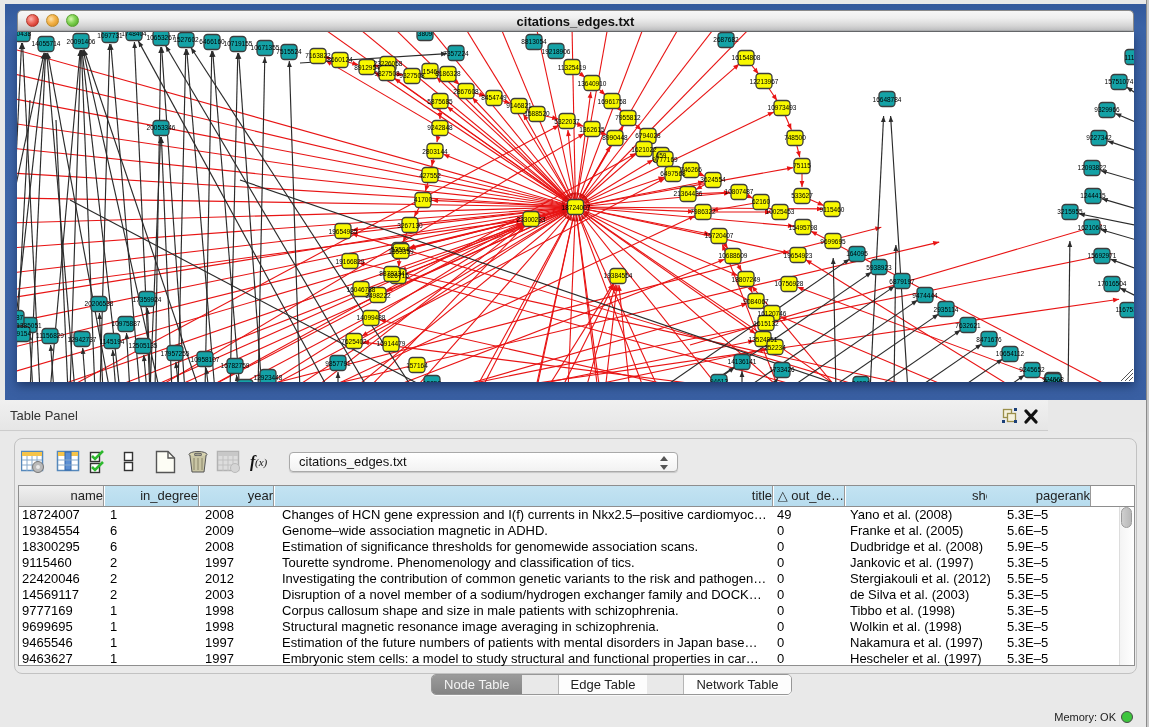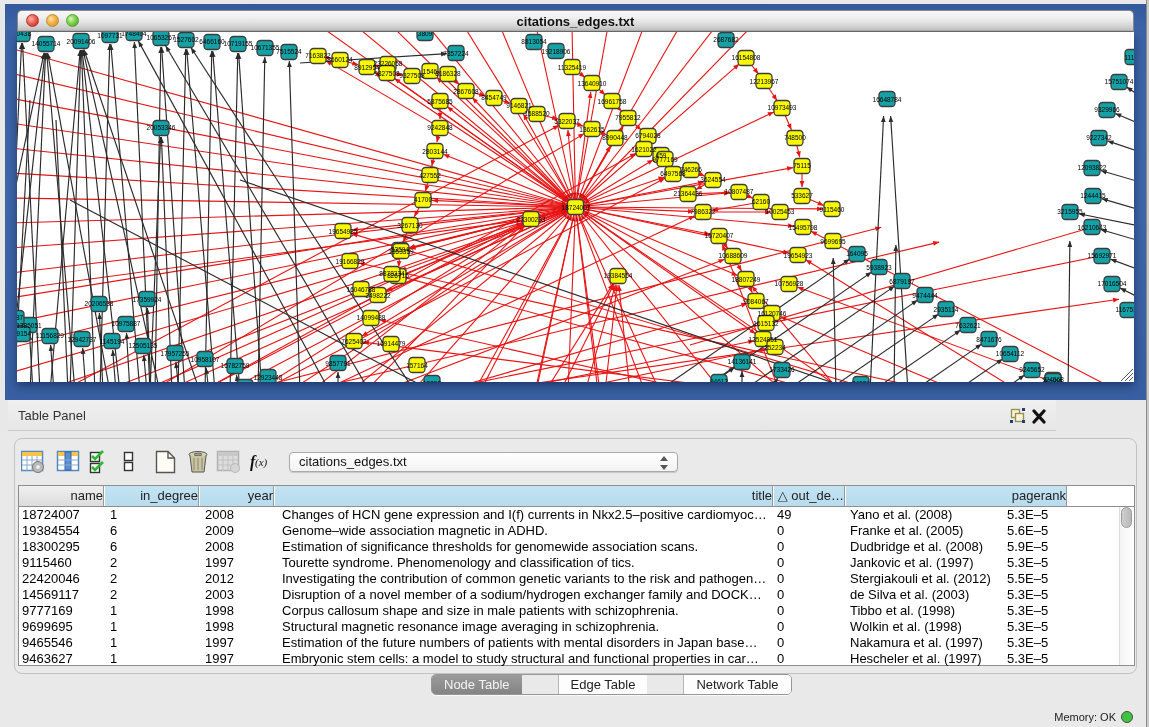--- a/index.html
+++ b/index.html
@@ -9,21 +9,21 @@
   border-radius:5px 5px 0 0;
   background:linear-gradient(180deg,#f7f7f7 0%,#efefef 35%,#d9d9d9 70%,#c7c7c7 96%,#9c9c9c 100%);
   border:1px solid #8a8a8a; border-bottom:1px solid #6f6f6f; }
 .tl { position:absolute; top:14px; width:13px; height:13px; border-radius:50%; }
 #title { position:absolute; top:14px; left:17px; width:1117px; text-align:center;
   font-size:13px; font-weight:bold; color:#111; }
 #canvas { position:absolute; left:17px; top:32px; width:1117px; height:350px;
   background:#fff; overflow:hidden;
   box-shadow:0 4px 9px rgba(10,25,60,.55); }
 #tpheader { position:absolute; left:0; top:400px; width:1048px; height:31px;
-  background:linear-gradient(180deg,#f0f0f0,#e6e6e6); border-bottom:1px solid #cccccc;margin-left:8px; }
+  background:linear-gradient(180deg,#f0f0f0,#e6e6e6); border-bottom:1px solid #cccccc; }
 #tpheader .t { position:absolute; left:10px; top:8px; font-size:13px; color:#333; }
 #panel { position:absolute; left:0; top:432px; width:1149px; height:295px; background:#e9e9e9; }
 #container { position:absolute; left:14px; top:6px; width:1123px; height:236px;
   border:1px solid #c2c2c2; border-radius:8px; background:#eaeaea; }
 #dropdown { position:absolute; left:289px; top:452px; width:389px; height:20px;
   background:linear-gradient(180deg,#ffffff,#f2f2f2); border:1px solid #a9a9a9; border-radius:4px;
   box-shadow:0 1px 1px rgba(0,0,0,.15); font-size:13px; color:#111; line-height:18px;
   padding-left:9px; }
 #table { position:absolute; left:18px; top:485px; width:1117px; height:181px;
   background:#fff; border:1px solid #8e8e8e; overflow:hidden; }
@@ -874,21 +874,21 @@
       <path d="M5 14 L9 9 H1 Z" fill="#555"></path>
 </svg></div>
 
 <div id="table">
   <div class="hcell hgray" style="left:0;width:85px">name</div>
   <div class="hcell" style="left:86px;width:94px">in_degree</div>
   <div class="hcell" style="left:181px;width:74px">year</div>
   <div class="hcell" style="left:256px;width:498px">title</div>
   <div class="hcell" style="left:755px;width:71px">△ out_de…</div>
   <div class="hcell" style="left:827px;width:156px">short</div>
-  <div class="hcell" style="left:944px;width:104px;border-right:1px solid #999">pagerank</div>
+  <div class="hcell" style="left:968px;width:104px;border-right:1px solid #999">pagerank</div>
   <div class="hrule"></div>
 </div>
 <div class="row" style="top:507px">
 <span style="left:22px">18724007</span>
     <span style="left:110px">1</span>
 <span style="left:205px">2008</span>
     <span style="left:282px">Changes of HCN gene expression and I(f) currents in Nkx2.5–positive cardiomyoc…</span>
 <span style="left:777px">49</span>
     <span style="left:850px">Yano et al. (2008)</span>
 <span style="left:1007px">5.3E–5</span>

